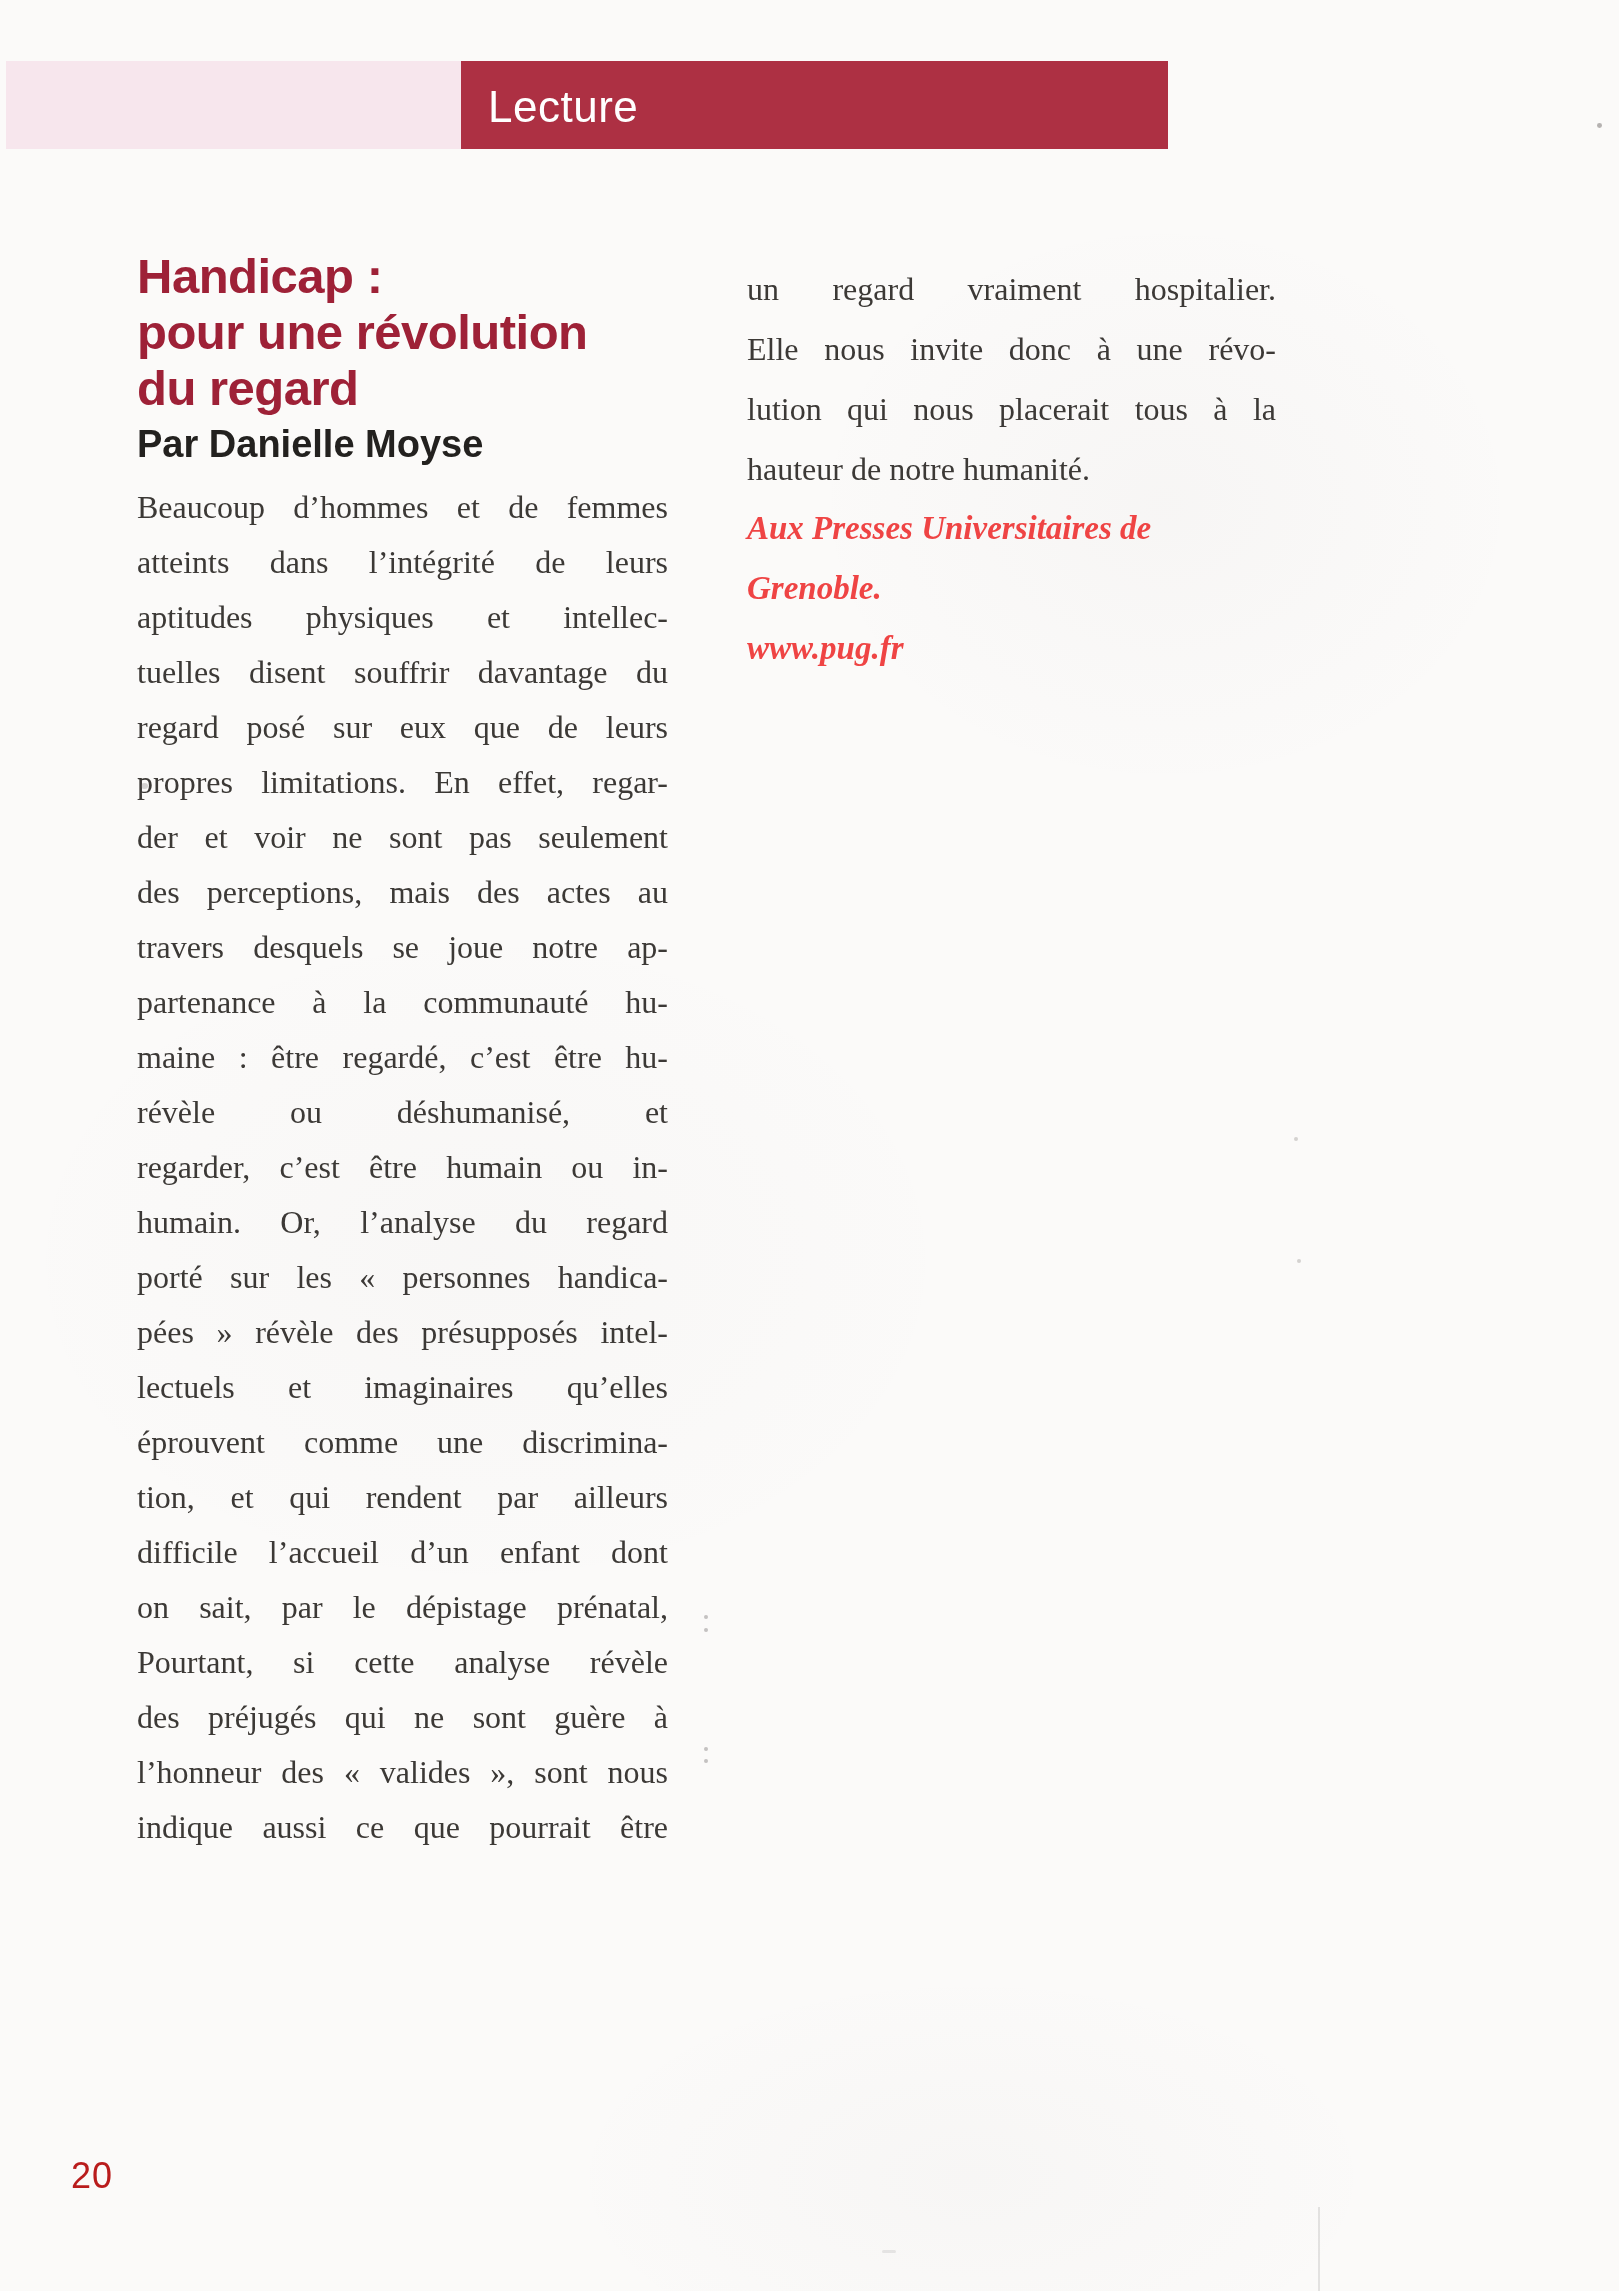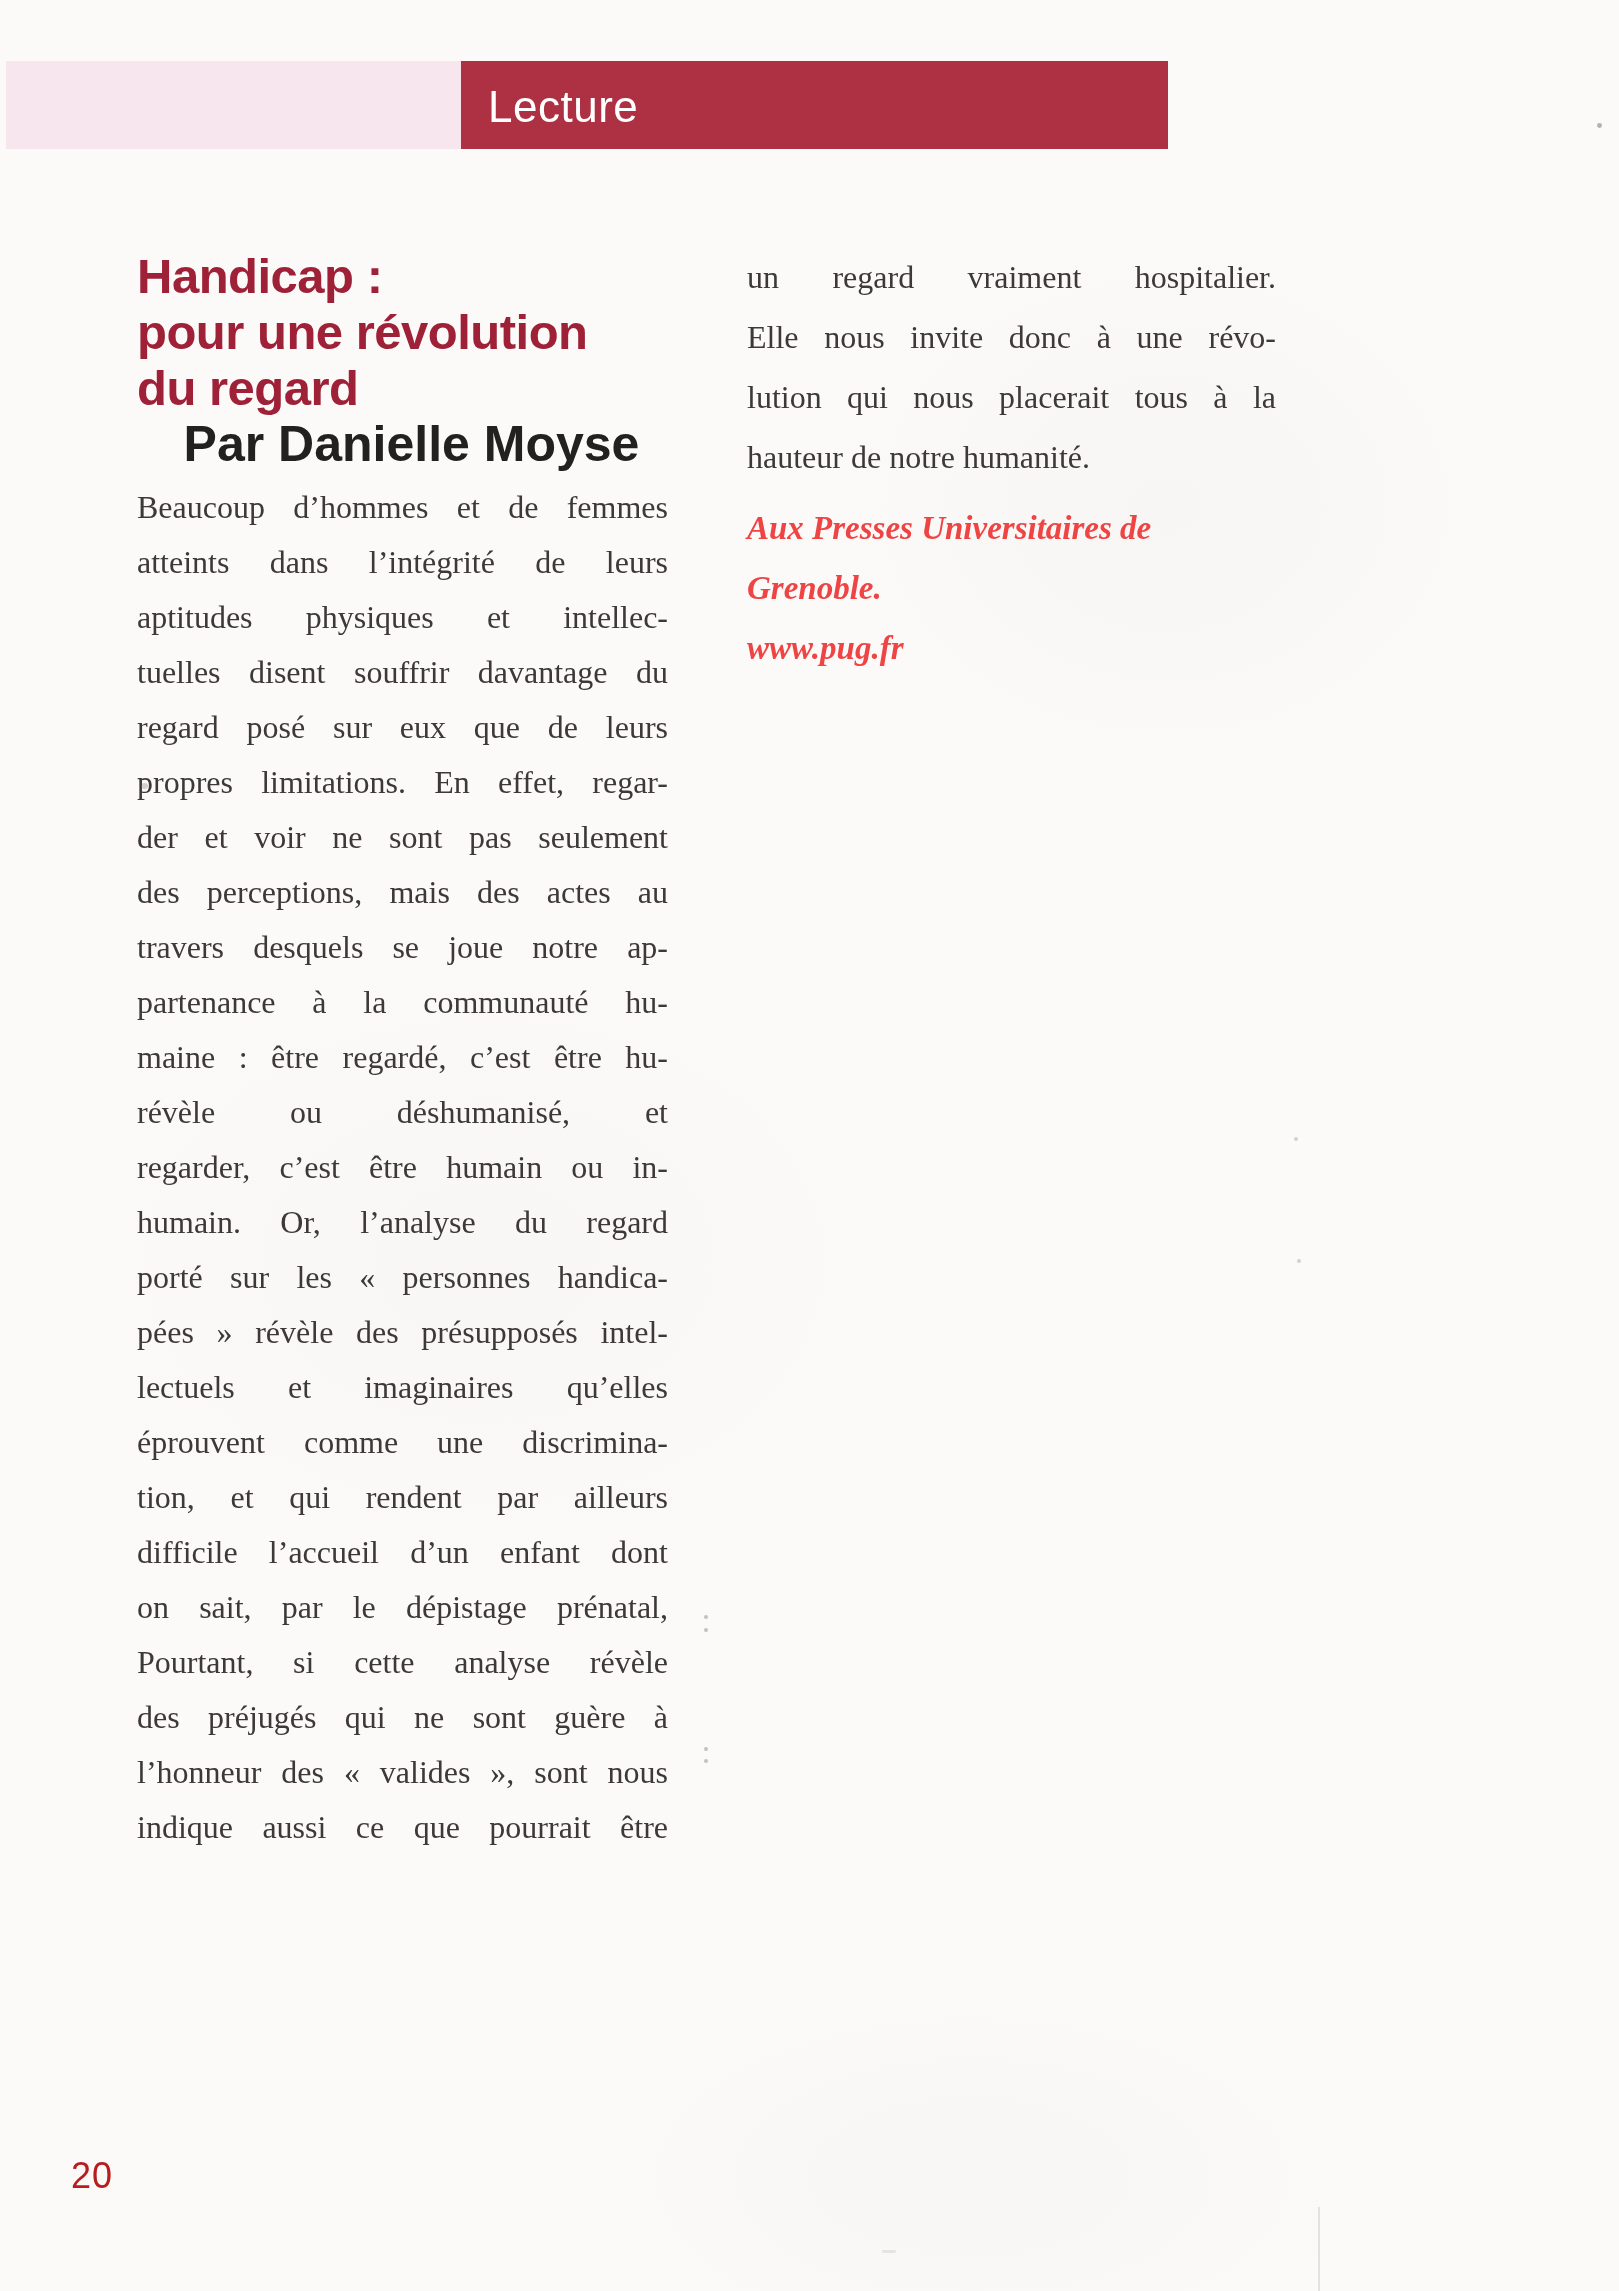--- a/index.html
+++ b/index.html
@@ -27,31 +27,31 @@
   }
 
   
   .title{
     position:absolute;left:137px;top:248px;width:549px;
     font-size:49px;line-height:56px;font-weight:bold;letter-spacing:-0.5px;
     color:#9e2137;
   }
   .byline{
     position:absolute;left:137px;top:422px;width:549px;
-    font-size:50px;line-height:45px;font-weight:bold;color:#23211f;text-align:center;
+    font-size:38px;line-height:45px;font-weight:bold;color:#23211f;
   }
   .body-text{
     font-family:"Liberation Serif", serif;
     font-size:32px;color:#3c3936;
   }
   .col-left-body{
     position:absolute;left:137px;top:480px;width:531px;line-height:55px;
   }
   .col-right-body{
-    position:absolute;left:747px;top:247px;width:529px;line-height:60px;
+    position:absolute;left:747px;top:259px;width:529px;line-height:60px;
   }
   .publisher{
     position:absolute;left:747px;top:498px;width:529px;line-height:60px;
     font-family:"Liberation Serif", serif;font-size:33px;
     font-weight:bold;font-style:italic;color:#ef4444;
   }
   .line{text-align:justify;text-align-last:justify;}
   .line.no-just{text-align-last:left;}
   .publisher .line{text-align:left;text-align-last:left;}
 

